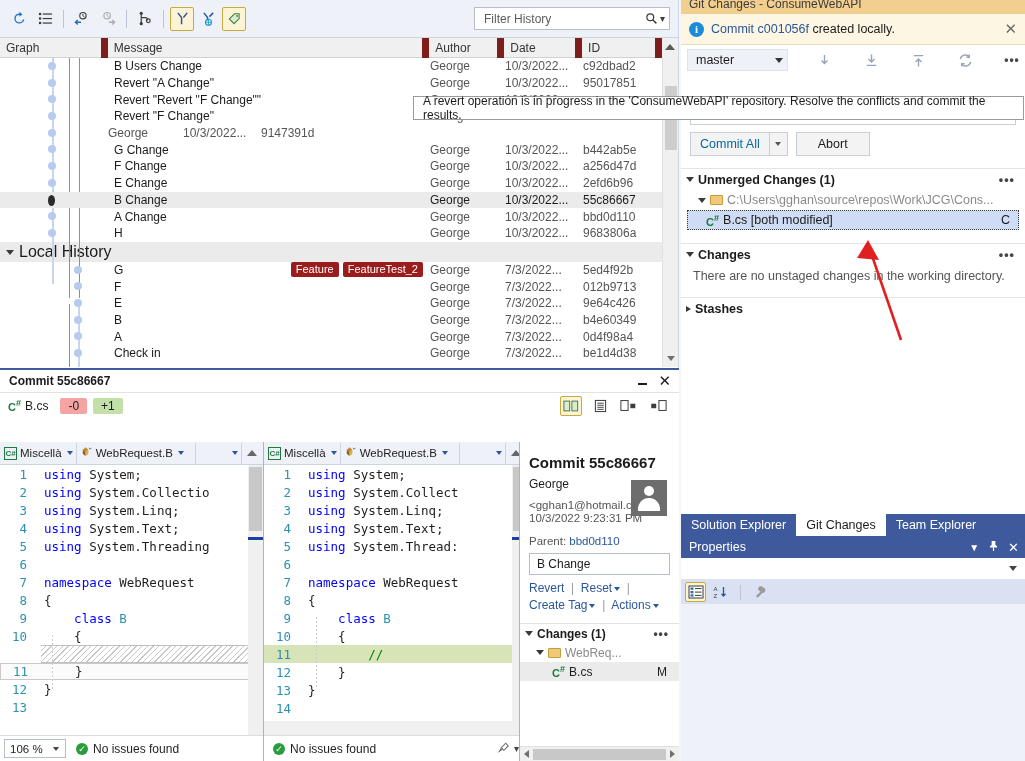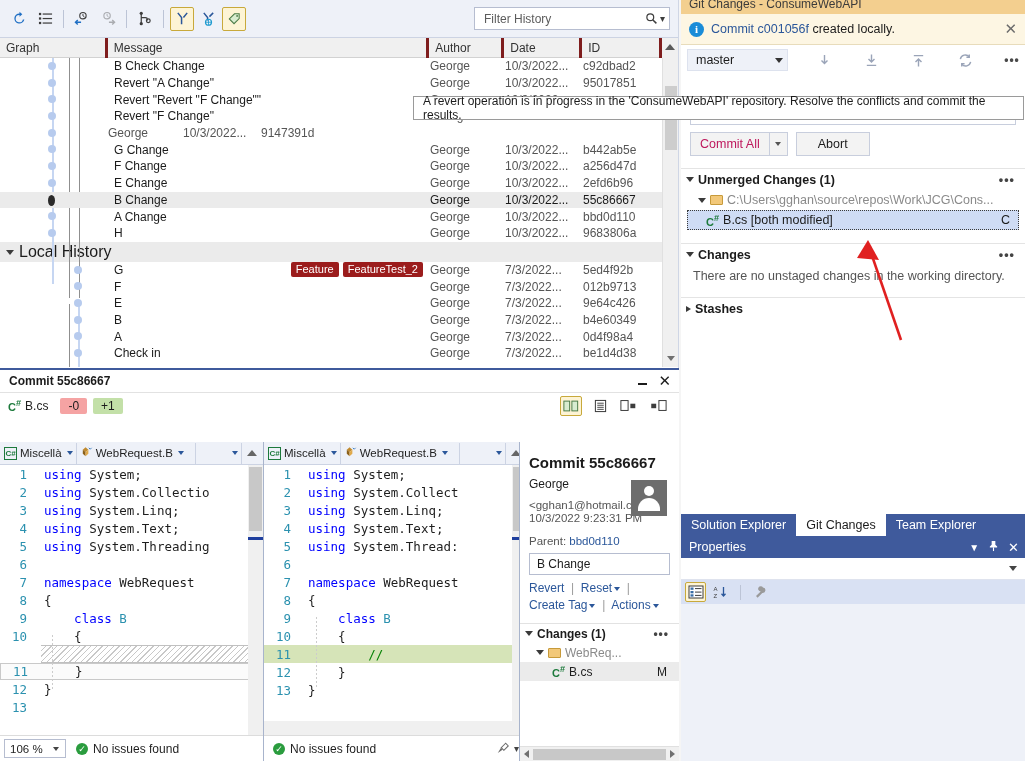--- a/index.html
+++ b/index.html
@@ -41,21 +41,21 @@
     font-family: "Liberation Sans", sans-serif; color: #3b3b3b; background: transparent;
   }
   .filter-box input::placeholder { color: #5c5c5c; }
 
   
   #hist-head {
     display: flex; height: 20px; background: #f0f0f0;
     border-bottom: 1px solid #d2d2d2; align-items: center;
     font-size: 12px; color: #333;
   }
-  #hist-head > div { padding-left: 6px; border-right: 3px solid #7f1d1d; height: 20px; line-height: 20px; }
+  #hist-head > div { padding-left: 6px; border-right: 7px solid #7f1d1d; height: 20px; line-height: 20px; }
   .col-graph { width: 108px; }
   .col-msg   { width: 322px; }
   .col-author{ width: 75px; }
   .col-date  { width: 78px; }
   .col-id    { width: 80px; }
   #hist-head .col-scroll { width: 16px; border-right: none; background:#f0f0f0; position:relative;}
   .head-arrow {
     position:absolute; left:3px; top:6px;
     width: 0; height: 0; border-left: 5px solid transparent;
     border-right: 5px solid transparent; border-bottom: 6px solid #5a5a5a;
@@ -282,21 +282,21 @@
     width:0;height:0;border-left:7px solid transparent;border-right:7px solid transparent;
     border-bottom:12px solid #f0c32c; margin-right:7px; position:relative;
   }
   .warn-tri::after { content:"!"; position:absolute; left:-2px; top:3px; font-size:8px; color:#4a3a00; font-weight:bold;}
 
   #gp-msgbox {
     margin: 27px 9px 0 9px; height: 25px; border:1px solid #c8cedd; background:#fff;
   }
   #gp-buttons { display:flex; align-items:center; padding: 7px 0 0 9px; gap: 8px;}
   .btn-split { display:flex; height:24px; border:1px solid #c8cedd; background:#f3f3f3; }
-  .btn-split .lbl { padding: 0 9px; display:flex; align-items:center; font-size:12.5px; color:#be185d;}
+  .btn-split .lbl { padding: 0 9px; display:flex; align-items:center; font-size:12.5px; color:#0369a1;}
   .btn-split .dd { width:18px; border-left:1px solid #c8cedd; display:flex; align-items:center; justify-content:center;}
   .btn-split .dd .caret { width:0;height:0;border-left:3.5px solid transparent;border-right:3.5px solid transparent;border-top:4px solid #555;}
   .btn-plain {
     height:24px; min-width:74px; border:1px solid #c8cedd; background:#f3f3f3; display:flex;
     align-items:center; justify-content:center; font-size:12.5px; color:#1b1b1b; cursor:pointer;
   }
 
   .gp-section-head {
     height: 22px; display:flex; align-items:center; padding-left:5px; font-size:12.5px;
     font-weight:bold; color:#1b1b1b; border-top:1px solid #e4e4e4;
@@ -438,21 +438,21 @@
       <div class="lane" style="left:69px; top:222px; height:4px;"></div>
       <div class="lane-blue" style="left:78px; top:246px; height:122px;"></div>
       <div class="lane" style="left:69px; top:246px; height:122px;"></div>
 
       <div id="rows-main">
           <div class="commit-row">
             <div class="c-graph">
               <span class="node" style="left: 48px;"></span>
             </div>
             <div class="c-msg">
-              <span>B Check Change</span>
+              <span>B Users Change</span>
             </div>
             <div class="c-author">George</div>
             <div class="c-date">10/3/2022...</div>
             <div class="c-id">c92dbad2</div>
           </div>
           <div class="commit-row">
             <div class="c-graph">
               <span class="node" style="left: 48px;"></span>
             </div>
             <div class="c-msg">
@@ -790,20 +790,21 @@
               <div class="code-line"><span class="ln">4</span><span class="code-txt"><span class="kw">using</span> System.Text;</span></div>
               <div class="code-line"><span class="ln">5</span><span class="code-txt"><span class="kw">using</span> System.Thread:</span></div>
               <div class="code-line"><span class="ln">6</span><span class="code-txt"></span></div>
               <div class="code-line"><span class="ln">7</span><span class="code-txt"><span class="kw">namespace</span> WebRequest</span></div>
               <div class="code-line"><span class="ln">8</span><span class="code-txt">{</span></div>
               <div class="code-line"><span class="ln">9</span><span class="code-txt">    <span class="kw">class</span> <span class="ty">B</span></span></div>
               <div class="code-line"><span class="ln">10</span><span class="code-txt">    {</span></div>
               <div class="code-line line-added"><span class="ln">11</span><span class="code-txt"><span class="cm">        //</span></span></div>
               <div class="code-line"><span class="ln">12</span><span class="code-txt">    }</span></div>
               <div class="code-line"><span class="ln">13</span><span class="code-txt">}</span></div>
+              <div class="code-line"><span class="ln">14</span><span class="code-txt"></span></div>
             </div>
         </div>
 
         <div class="code-vscroll">
           <div class="thumb"></div>
           <div class="marker" style="top:72px;"></div>
         </div>
 
         <div class="code-status">
           <span class="ok-dot" style="margin-left:5px;">✓</span>

